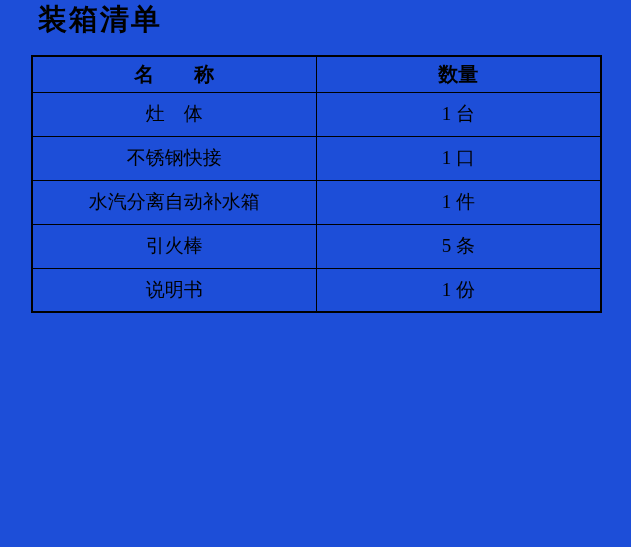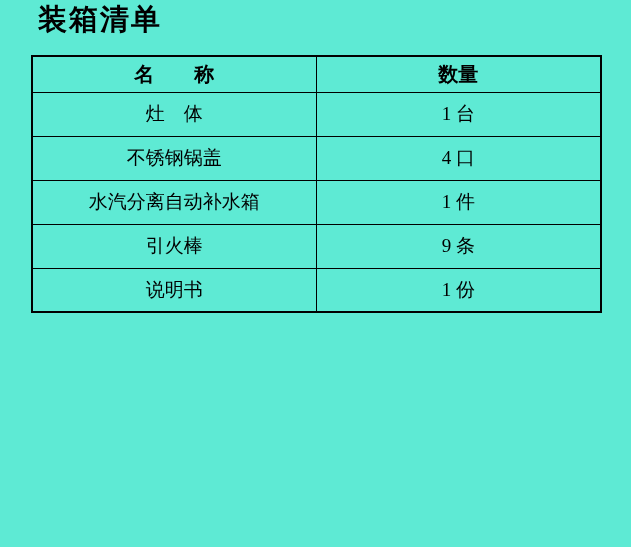--- a/index.html
+++ b/index.html
@@ -12,21 +12,21 @@
     width: 631px;
     height: 547px;
     font-family: "Liberation Serif", "DejaVu Serif", serif;
     color: #000000;
     overflow: hidden;
   }
   .page {
     width: 631px;
     height: 547px;
     position: relative;
-    background: #5eead4;
+    background: #1d4ed8;
   }
   .doc-title {
     margin: 0;
     position: absolute;
     left: 38px;
     top: 2px;
     font-size: 29px;
     line-height: 34px;
     font-weight: bold;
     letter-spacing: 2px;
@@ -79,30 +79,30 @@
         <th>名　　称</th>
         <th>数量</th>
       </tr>
     </thead>
     <tbody>
       <tr>
         <td>灶　体</td>
         <td>1 台</td>
       </tr>
       <tr>
-        <td>不锈钢锅盖</td>
-        <td>4 口</td>
+        <td>不锈钢快接</td>
+        <td>1 口</td>
       </tr>
       <tr>
         <td>水汽分离自动补水箱</td>
         <td>1 件</td>
       </tr>
       <tr>
         <td>引火棒</td>
-        <td>9 条</td>
+        <td>5 条</td>
       </tr>
       <tr>
         <td>说明书</td>
         <td>1 份</td>
       </tr>
     </tbody>
   </table>
 
 </div>
 

